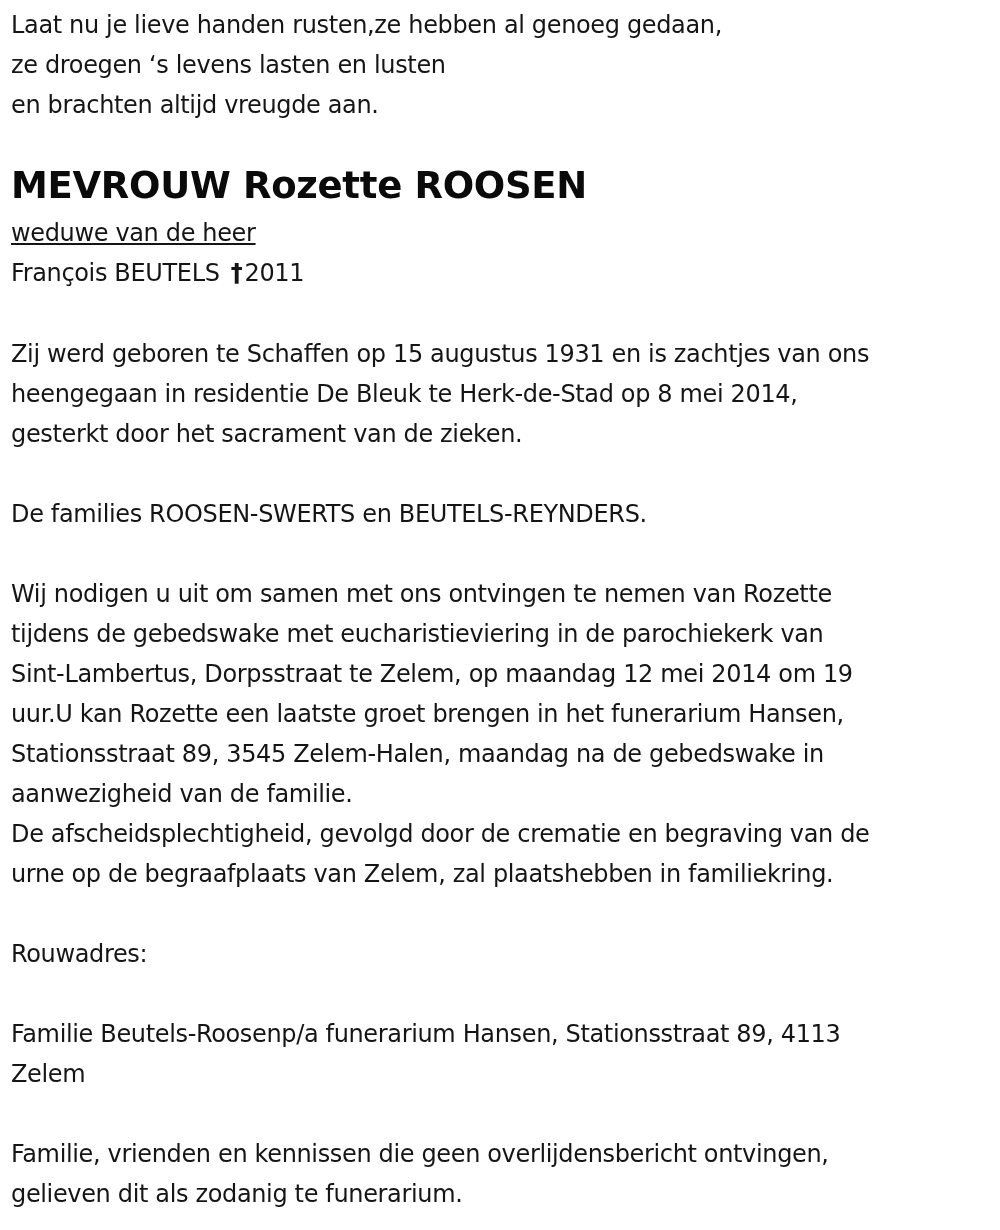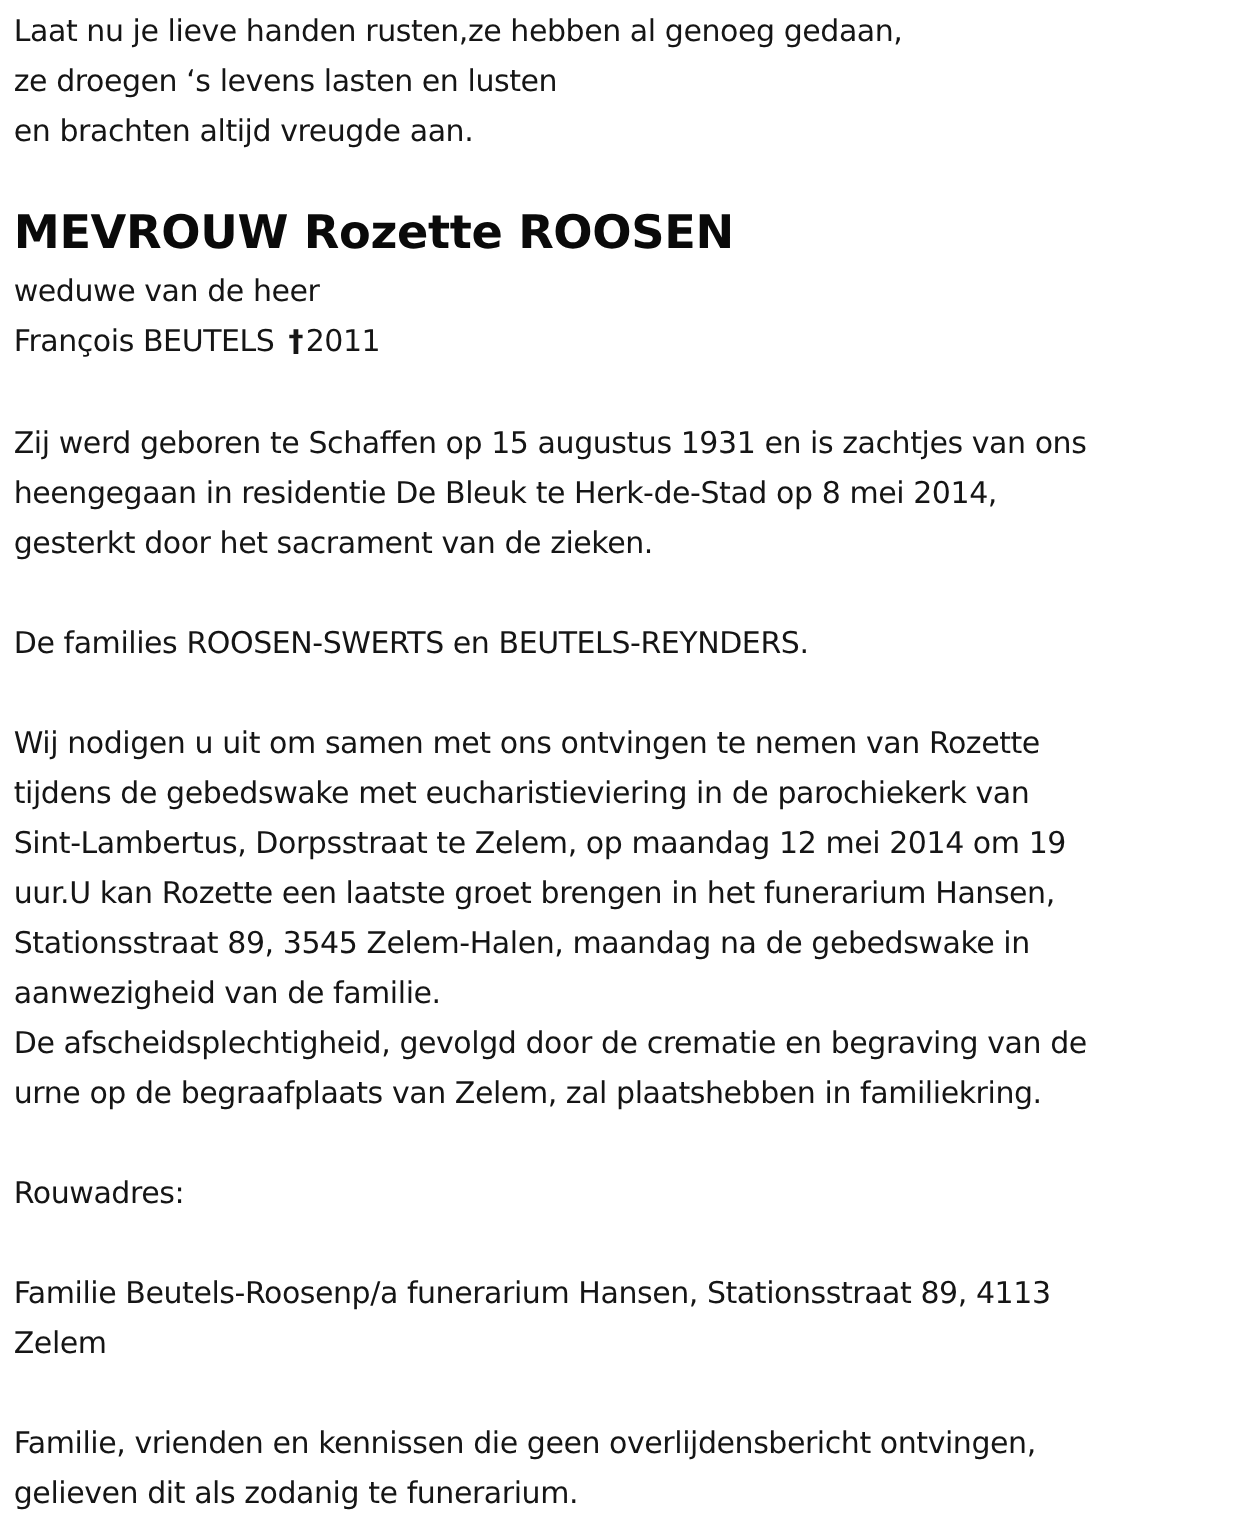--- a/index.html
+++ b/index.html
@@ -49,21 +49,21 @@
 <div class="page">
 
   <div>
     <div class="line" style="top:5px;">Laat nu je lieve handen rusten,ze hebben al genoeg gedaan,</div>
     <div class="line" style="top:45px;">ze droegen ‘s levens lasten en lusten</div>
     <div class="line" style="top:85px;">en brachten altijd vreugde aan.</div>
   </div>
 
   <div class="heading" style="top:164px;">MEVROUW Rozette ROOSEN</div>
 
-  <div class="line" style="top:213px;">weduwe van de heer</div>
+  <div class="line" style="top:213px;text-decoration:underline;">weduwe van de heer</div>
   <div class="line" style="top:253px;">
     <span>François BEUTELS</span>
     <span class="cross">†</span><span>2011</span>
   </div>
 
   <div>
     <div class="line" style="top:334px;">Zij werd geboren te Schaffen op 15 augustus 1931 en is zachtjes van ons</div>
     <div class="line" style="top:374px;">heengegaan in residentie De Bleuk te Herk-de-Stad op 8 mei 2014,</div>
     <div class="line" style="top:414px;">gesterkt door het sacrament van de zieken.</div>
   </div>

